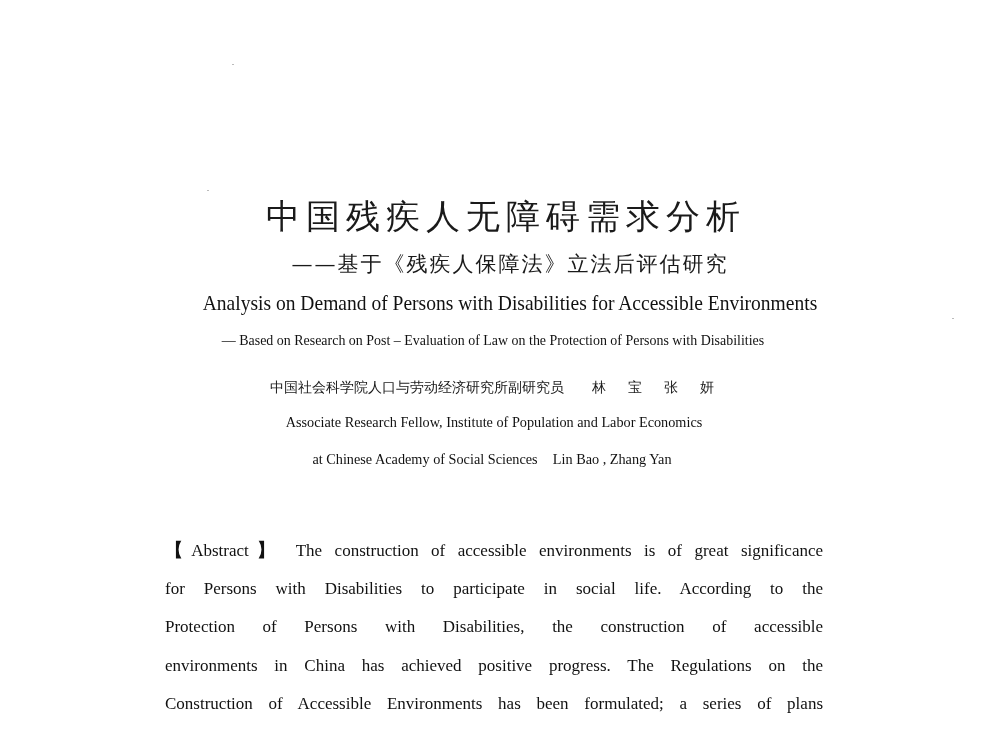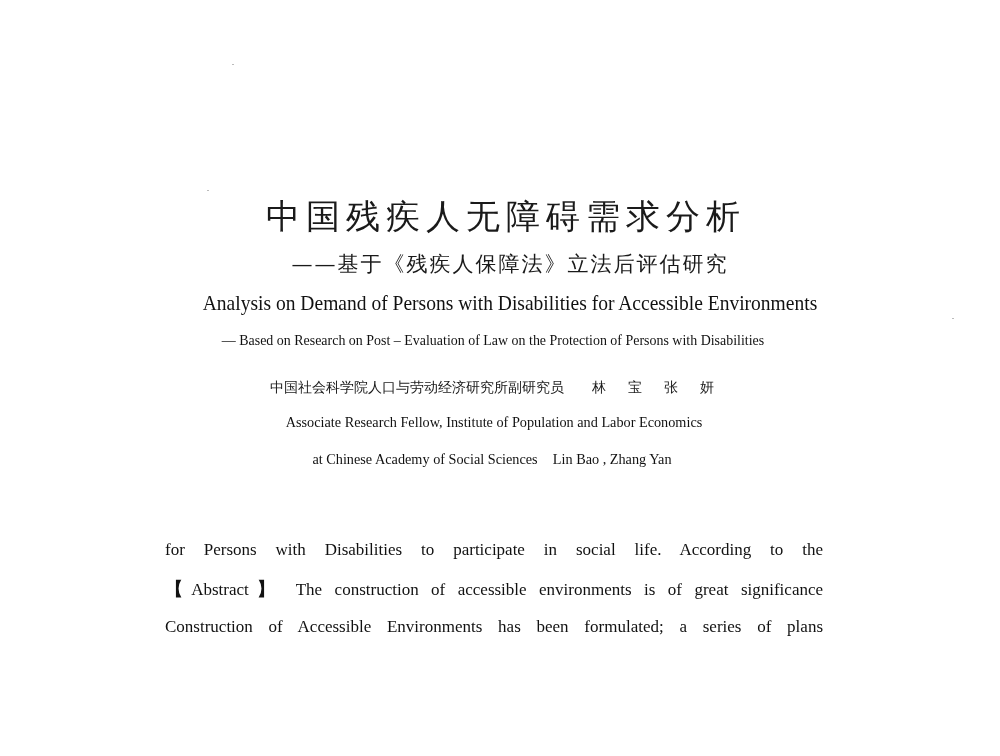--- a/index.html
+++ b/index.html
@@ -143,21 +143,23 @@
     <span>中国社会科学院人口与劳动经济研究所副研究员</span><span class="names"><span>林</span><span>宝</span><span>张</span><span>妍</span></span>
   </div>
 
   <div class="center-line en-affil-1">Associate Research Fellow, Institute of Population and Labor Economics</div>
 
   <div class="center-line en-affil-2">
     <span>at Chinese Academy of Social Sciences</span><span class="authors">Lin Bao , Zhang Yan</span>
   </div>
 
   <div class="abstract">
-    <div class="abstract-line">for Persons with Disabilities to participate in social life. According to the</div>
     <div class="abstract-line">
       <span class="abstract-label"><span class="bracket">【</span><span>Abstract</span><span class="bracket">】</span></span>
       <span>The construction of accessible environments is of great significance</span>
     </div>
+    <div class="abstract-line">for Persons with Disabilities to participate in social life. According to the</div>
+    <div class="abstract-line">Protection of Persons with Disabilities, the construction of accessible</div>
+    <div class="abstract-line">environments in China has achieved positive progress. The Regulations on the</div>
     <div class="abstract-line last">Construction of Accessible Environments has been formulated; a series of plans</div>
   </div>
 
 </div>
 
 </body></html>

